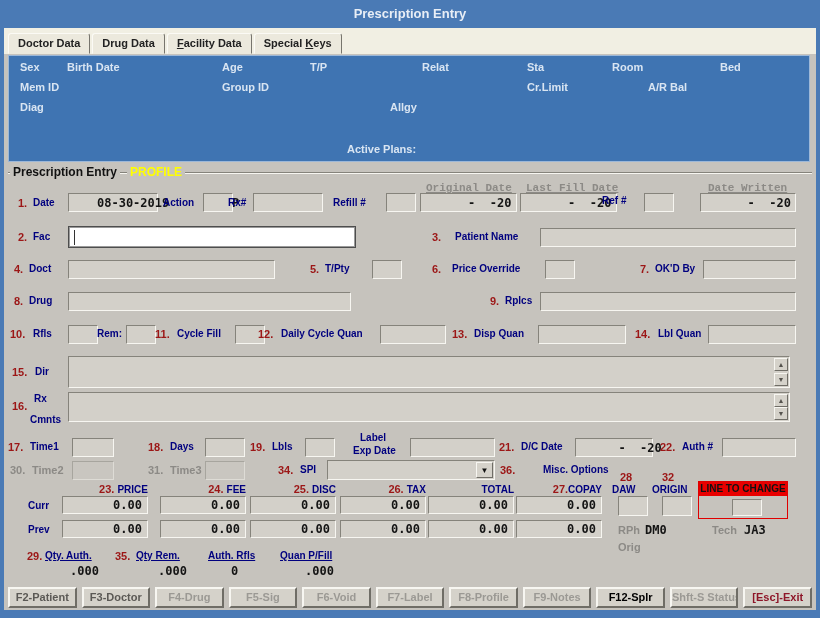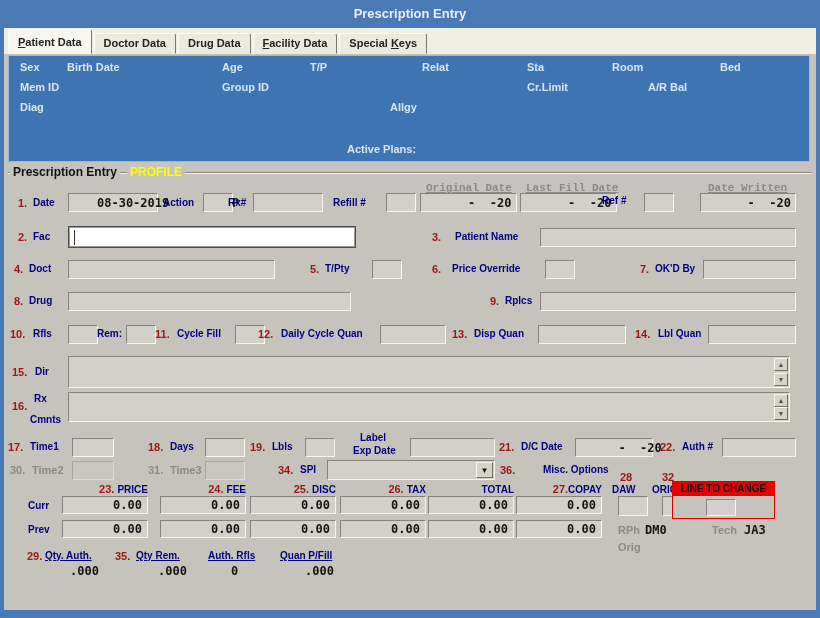--- a/index.html
+++ b/index.html
@@ -44,21 +44,20 @@
 </head>
 <body>
 
 <div id="page">
 
   <div class="abs" id="titlebar">
     <div class="abs" id="title">Prescription Entry</div>
   </div>
 
   <div class="abs" id="tabstrip">
-    <div class="tab active"><span></span><span class="blu">P</span><span>atient Data</span></div>
     <div class="tab"><span>Doctor Data</span><span class="blu"></span><span></span></div>
     <div class="tab"><span>Drug Data</span><span class="blu"></span><span></span></div>
     <div class="tab"><span></span><span class="blu">F</span><span>acility Data</span></div>
     <div class="tab"><span>Special </span><span class="blu">K</span><span>eys</span></div>
   </div>
 
   <div class="abs" id="main"></div>
 
   <div class="abs" id="bluepanel"></div>
   <span class="abs wl" style="left:20px;top:61px;">Sex</span>
@@ -314,21 +313,21 @@
 
   <span class="abs bl" style="left:612px;top:484px;">DAW</span>
   <span class="abs bl" style="left:652px;top:484px;">ORIGIN</span>
   <div class="abs inbox" style="left:618px;top:496px;width:18px;height:20px;">
       <span class="val vcenter"></span>
     </div>
   <div class="abs inbox" style="left:662px;top:496px;width:20px;height:20px;">
       <span class="val vcenter"></span>
     </div>
 
-  <div class="abs" id="ltc" style="left:672px;top:481px;width:103px;height:38px;">
+  <div class="abs" id="ltc" style="left:698px;top:481px;width:90px;height:38px;">
     <div id="ltcband">LINE TO CHANGE</div>
     <div class="inbox" style="position:absolute;left:33px;top:17px;width:23px;height:17px;">
         <span class="val vcenter"></span>
       </div>
   </div>
 
   <span class="abs gl" style="left:618px;top:524px;">RPh</span>
   <span class="abs mono" style="left:645px;top:523px;">DM0</span>
   <span class="abs gl" style="left:712px;top:524px;">Tech</span>
   <span class="abs mono" style="left:744px;top:523px;">JA3</span>
@@ -338,14 +337,27 @@
   <span class="abs bl blu" style="left:45px;top:550px;">Qty. Auth.</span>
   <span class="abs mono" style="left:70px;top:564px;">.000</span>
   <span class="abs rn" style="left:115px;top:550px;">35.</span>
   <span class="abs bl blu" style="left:136px;top:550px;">Qty Rem.</span>
   <span class="abs mono" style="left:158px;top:564px;">.000</span>
   <span class="abs bl blu" style="left:208px;top:550px;">Auth. Rfls</span>
   <span class="abs mono" style="left:231px;top:564px;">0</span>
   <span class="abs bl blu" style="left:280px;top:550px;">Quan P/Fill</span>
   <span class="abs mono" style="left:305px;top:564px;">.000</span>
 
+  <div class="abs" id="fkeys">
+    <div class="fbtn dim">F2-Patient</div>
+    <div class="fbtn dim">F3-Doctor</div>
+    <div class="fbtn disabled">F4-Drug</div>
+    <div class="fbtn disabled">F5-Sig</div>
+    <div class="fbtn disabled">F6-Void</div>
+    <div class="fbtn disabled">F7-Label</div>
+    <div class="fbtn disabled">F8-Profile</div>
+    <div class="fbtn disabled">F9-Notes</div>
+    <div class="fbtn active">F12-Splr</div>
+    <div class="fbtn disabled">Shft-S Status</div>
+    <div class="fbtn exit">[Esc]-Exit</div>
+  </div>
 
 </div>
 
 </body></html>

